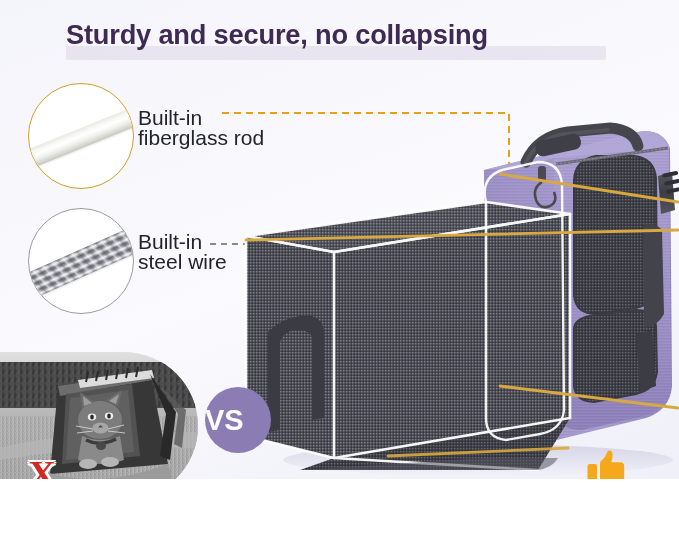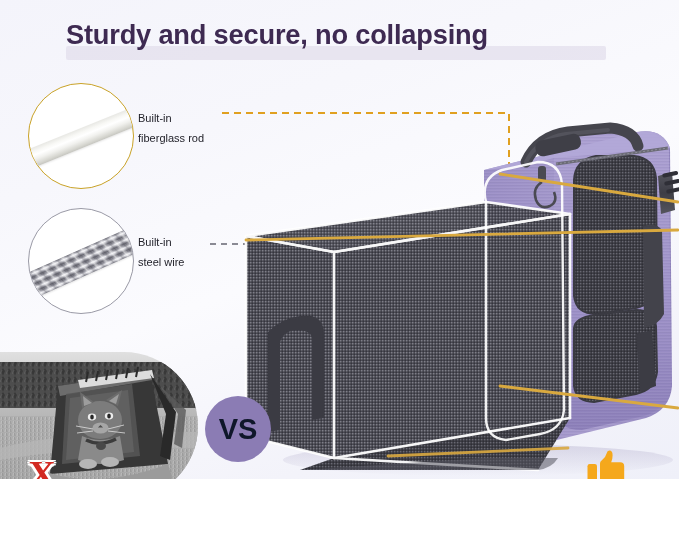--- a/index.html
+++ b/index.html
@@ -109,21 +109,21 @@
         rgba(255,255,255,0.0) 0px,
         rgba(255,255,255,0.55) 2px,
         rgba(255,255,255,0.0) 5px,
         rgba(60,60,70,0.30) 7px,
         rgba(255,255,255,0.0) 10px);
   }
 
   
   .callout-label {
     position: absolute;
-    font-size: 11px;
+    font-size: 21px;
     line-height: 20px;
     color: #23232b;
     font-family: "Liberation Sans", sans-serif;
     white-space: pre-line;
   }
   #rod-label { left: 138px; top: 108px; width: 130px; }
   #wire-label { left: 138px; top: 232px; width: 110px; }
 
   
   #leaders {
@@ -175,30 +175,29 @@
       -2px -2px 0 #fff,  2px -2px 0 #fff,
       -2px  2px 0 #fff,  2px  2px 0 #fff,
        0px -2.5px 0 #fff, 0px 2.5px 0 #fff,
       -2.5px 0 0 #fff,  2.5px 0 0 #fff;
   }
 
   
   #vs-badge {
     position: absolute;
     left: 205px;
-    top: 396px;
+    top: 387px;
     width: 66px;
     height: 66px;
     border-radius: 50%;
     background: #8b7cb4;
-    color: #0f172a;
+    color: #ffffff;
     font-size: 29px;
     font-weight: bold;
     line-height: 66px;
-    text-align: center;
     letter-spacing: 0px;
     font-family: "Liberation Sans", sans-serif;
   }
 
   
   #thumb-up {
     position: absolute;
     left: 586px;
     top: 448px;
     width: 42px;

